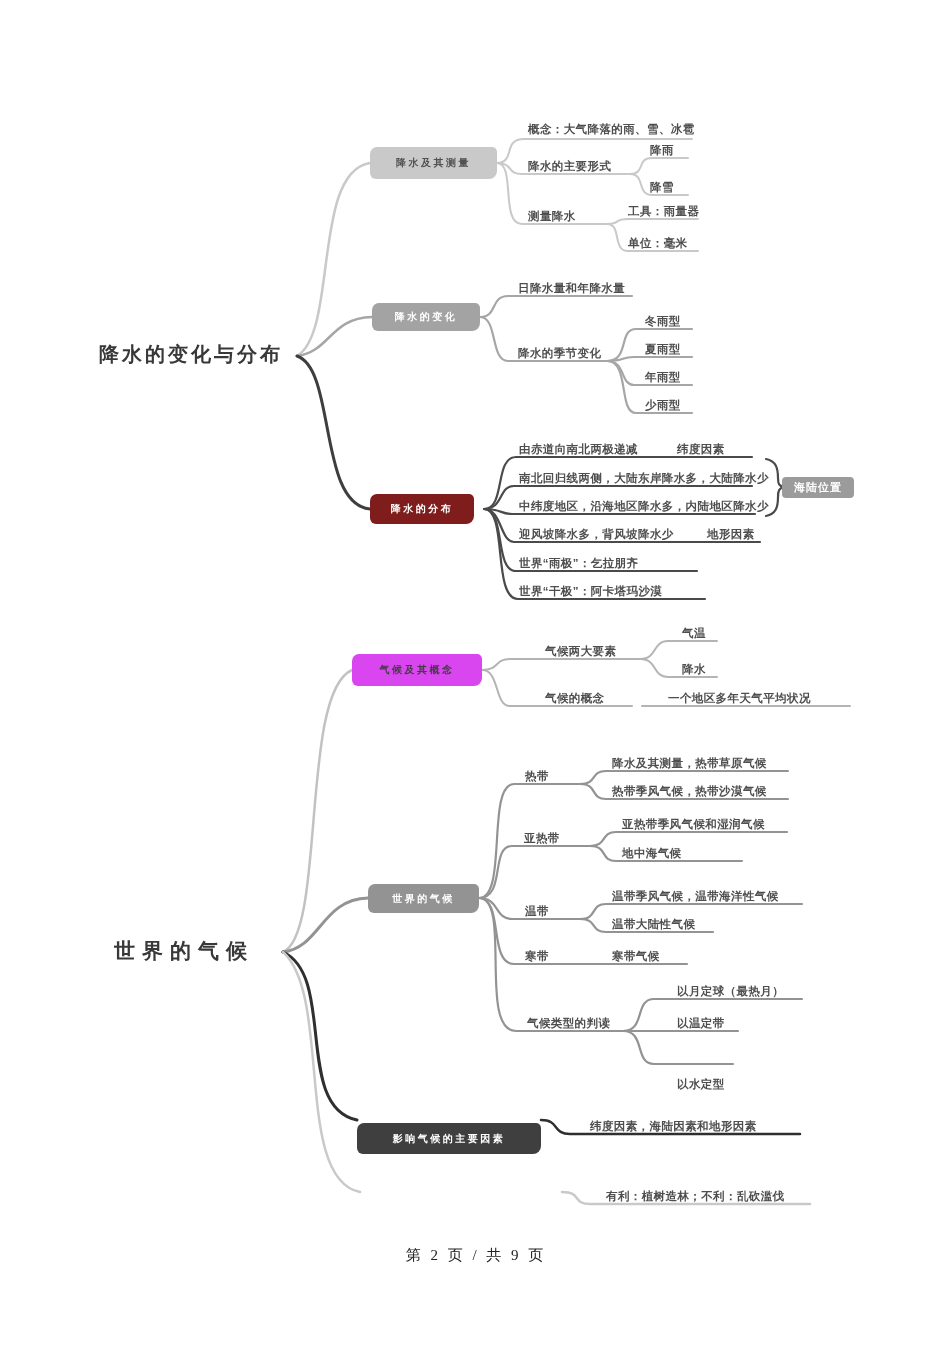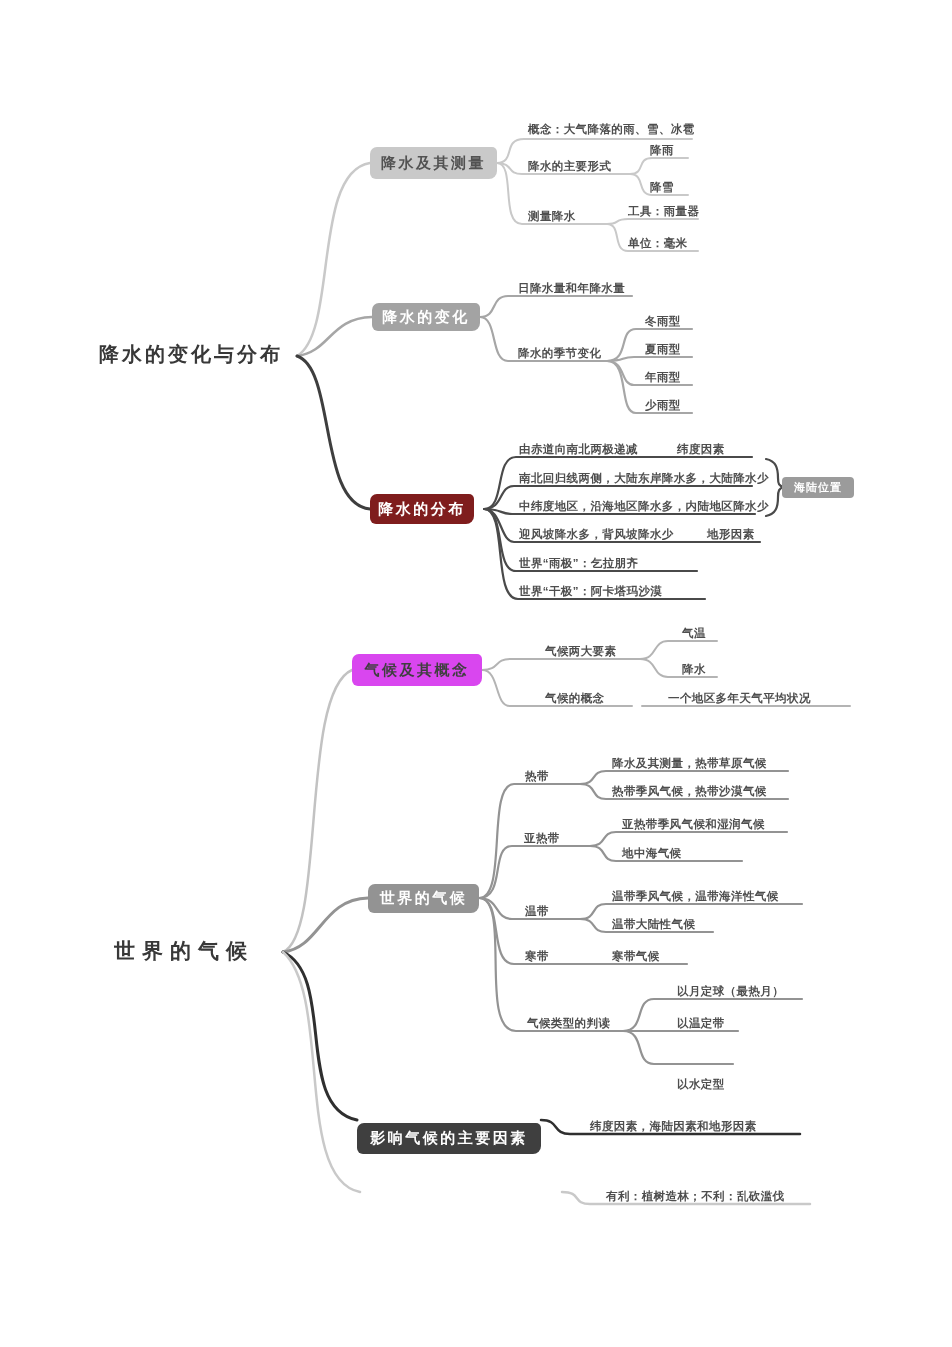--- a/index.html
+++ b/index.html
@@ -7,21 +7,21 @@
         font-family:"Liberation Sans","DejaVu Sans",sans-serif;}
   svg.edges{position:absolute;left:0;top:0;width:952px;height:1347px;}
   svg.edges path{fill:none;stroke-linecap:round;}
 
   .root-label{position:absolute;white-space:nowrap;font-weight:700;color:#383838;
               transform:translateY(-50%);}
   #root1{left:99px;top:354px;font-size:20px;letter-spacing:3px;}
   #root2{left:114px;top:951px;font-size:21px;letter-spacing:7px;}
 
   .box{position:absolute;display:flex;align-items:center;justify-content:center;
-       font-weight:700;font-size:15px;letter-spacing:2.5px;white-space:nowrap;
+       font-weight:700;font-size:10px;letter-spacing:2.5px;white-space:nowrap;
        border-radius:7px 5px 8px 6px;}
   .box-a{left:370px;top:147px;width:127px;height:32px;background:#c9c9c9;color:#525252;}
   .box-b{left:372px;top:303px;width:108px;height:28px;background:#a3a3a3;color:#ffffff;}
   .box-c{left:370px;top:494px;width:104px;height:30px;background:#7f1d1d;color:#ffffff;}
   .box-d{left:352px;top:654px;width:130px;height:32px;background:#d946ef;color:#3f3f3f;}
   .box-e{left:368px;top:884px;width:111px;height:29px;background:#939393;color:#ffffff;}
   .box-f{left:357px;top:1104px;width:184px;height:31px;background:#3f3f3f;color:#ffffff;margin-top:19px;}
   .box-g{left:360px;top:1177px;width:202px;height:30px;background:#d2d2d2;color:#4a4a4a;}
   .box-hl{left:782px;top:477px;width:72px;height:21px;background:#9b9b9b;color:#ffffff;
           font-size:11px;letter-spacing:1px;border-radius:4px;}
@@ -166,13 +166,14 @@
   <div class="leaf" style="left:527px;top:1023px">气候类型的判读</div>
   <div class="leaf" style="left:677px;top:991px">以月定球（最热月）</div>
   <div class="leaf" style="left:677px;top:1023px">以温定带</div>
   <div class="leaf" style="left:677px;top:1084px">以水定型</div>
 
   <div class="box box-f">影响气候的主要因素</div>
   <div class="leaf" style="left:590px;top:1126px">纬度因素，海陆因素和地形因素</div>
 
   <div class="leaf" style="left:606px;top:1196px">有利：植树造林；不利：乱砍滥伐</div>
 
+  <div id="footer">第 2 页 / 共 9 页</div>
 </div>
 
 </body></html>

